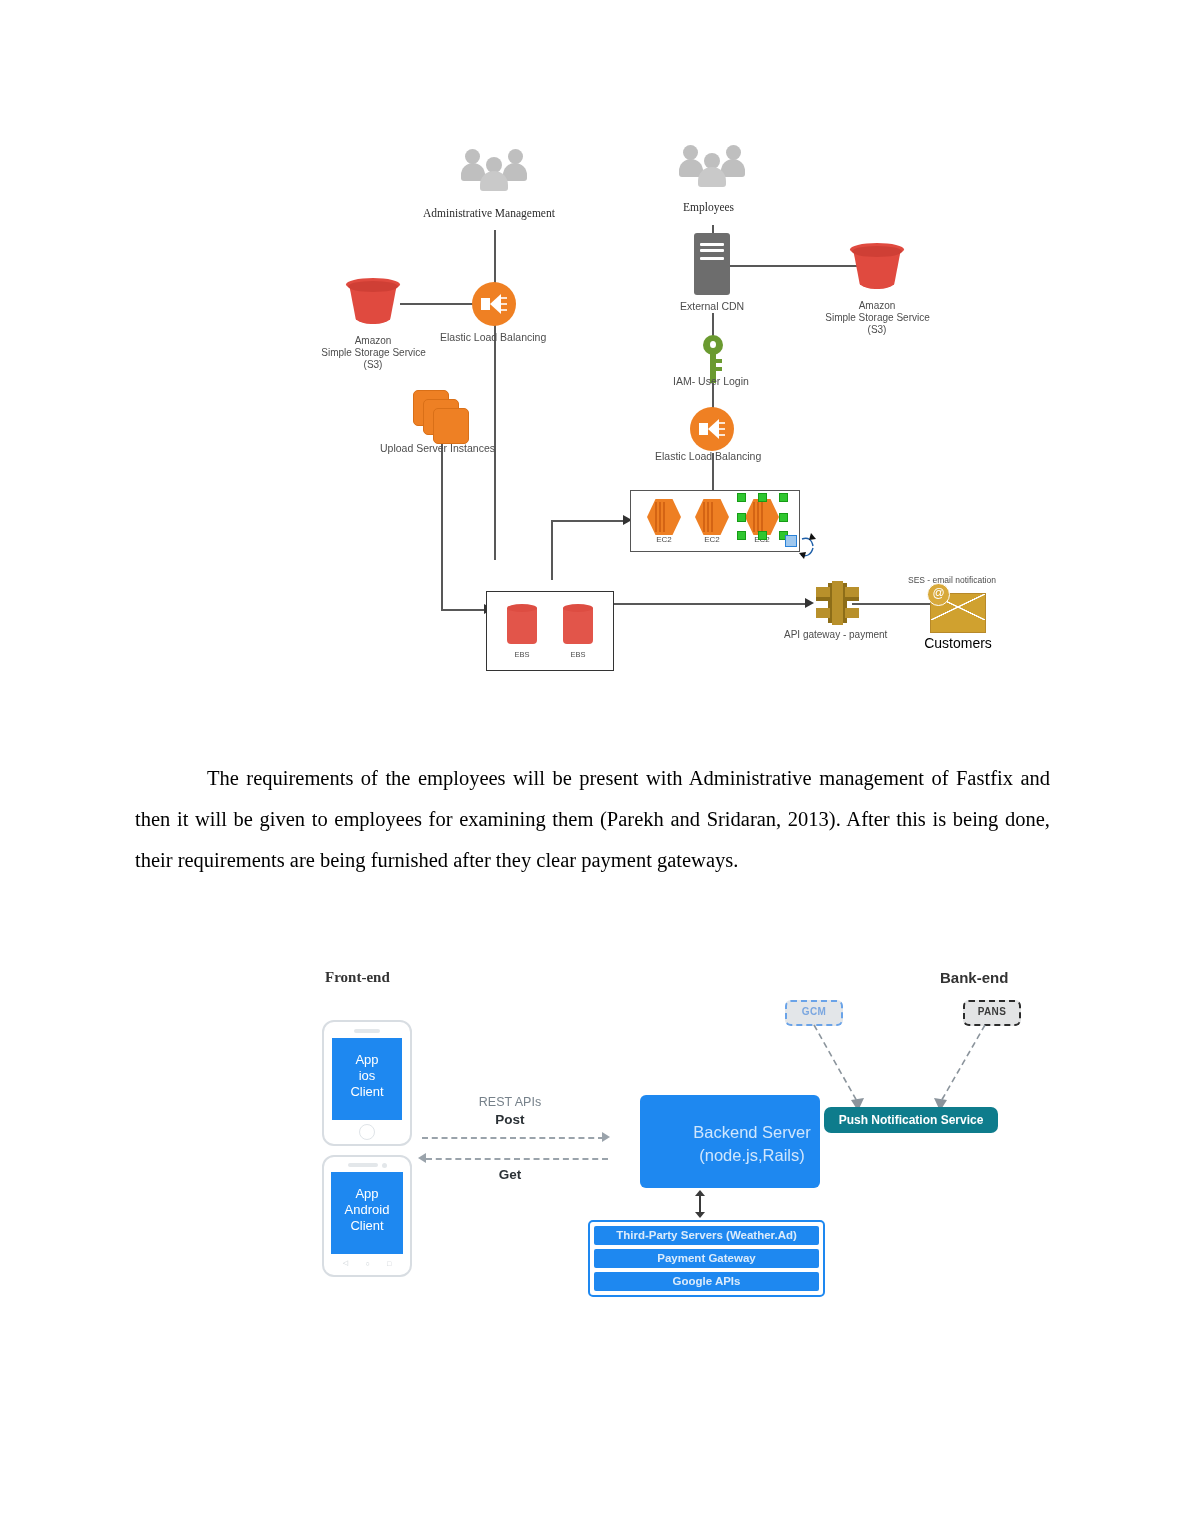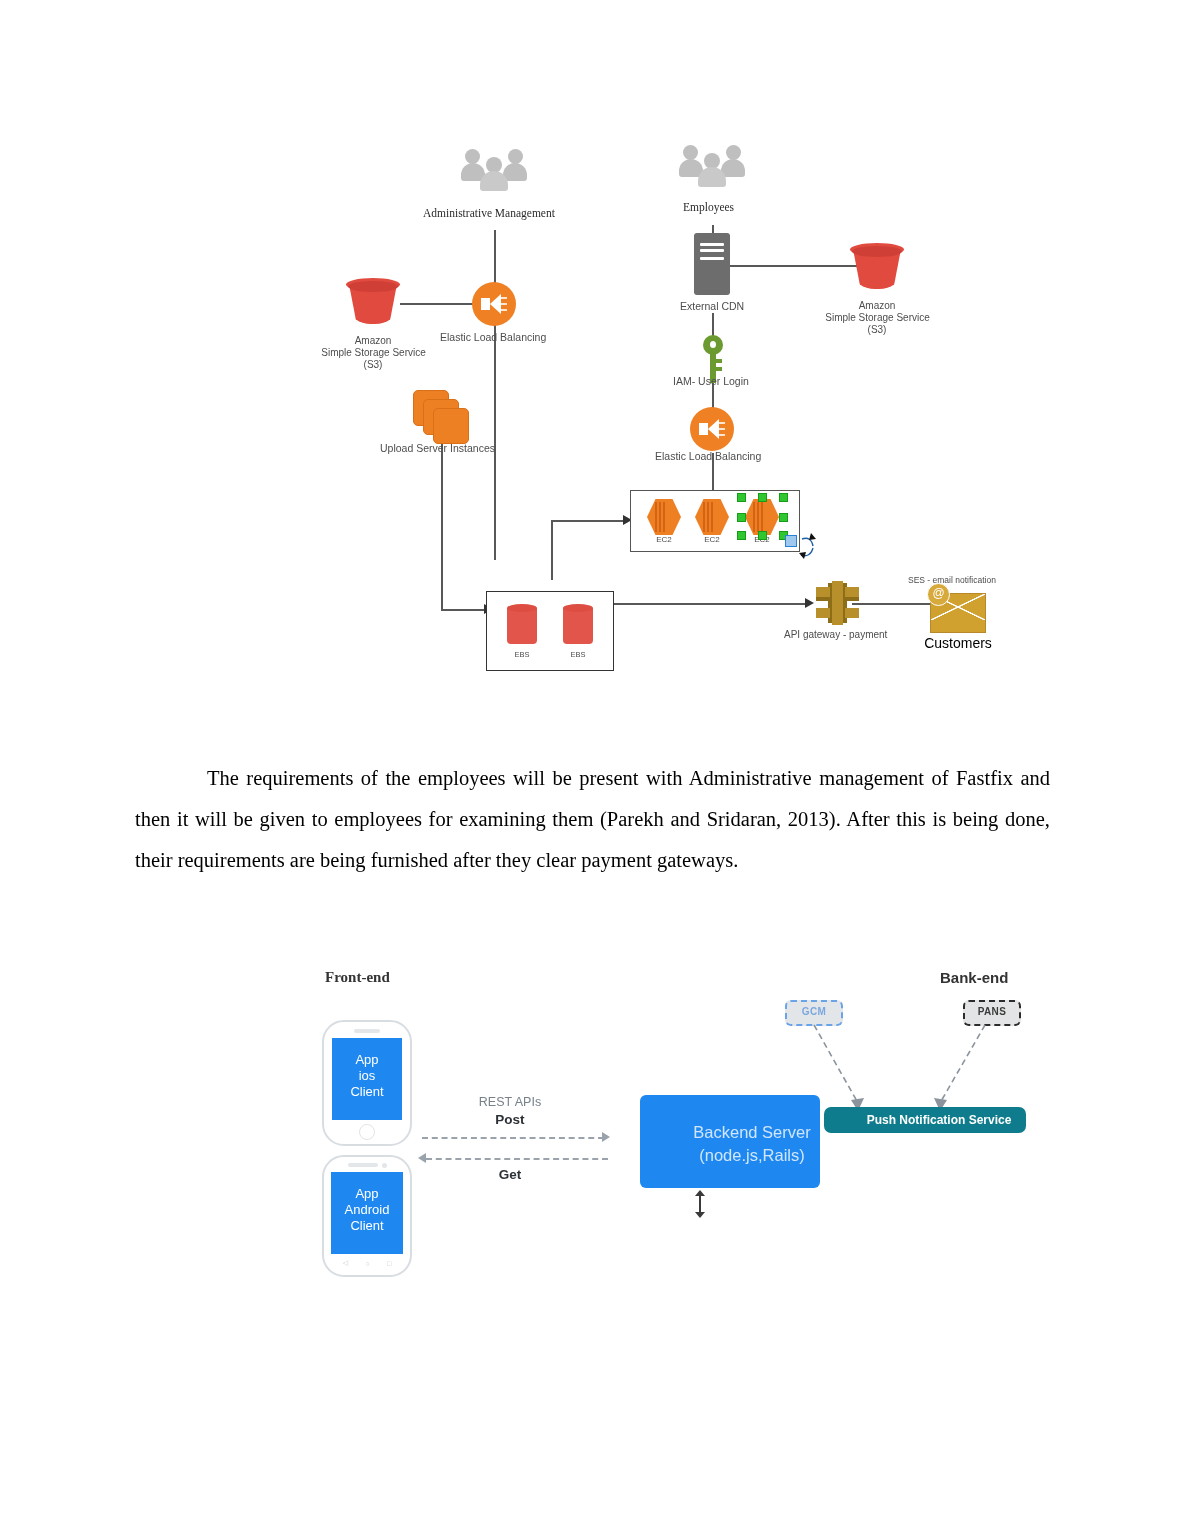--- a/index.html
+++ b/index.html
@@ -83,21 +83,21 @@
   .caption{position:absolute;width:100%;text-align:center;font-family:"Liberation Serif",serif;
       font-size:21px;color:#000;}
   .para{position:absolute;left:135px;width:915px;font-family:"Liberation Serif",serif;font-size:20.5px;
       line-height:41px;text-align:justify;text-justify:inter-word;color:#000;}
   .para .indent{display:inline-block;width:72px;}
 
   
   #fig3{position:absolute;left:300px;top:955px;width:740px;height:350px;}
   .fe-ttl{position:absolute;font-family:"Liberation Sans",sans-serif;font-weight:bold;font-size:15px;color:#333;}
 
-  .phone{position:absolute;border:2px solid #d8dde2;border-radius:22px;background:#fff;}
+  .phone{position:absolute;border:2px solid #d8dde2;border-radius:12px;background:#fff;}
   .phone .screen{position:absolute;background:#1e88f0;color:#fff;font-family:"Liberation Sans",sans-serif;
       text-align:center;}
   .phone .screen b{display:block;font-weight:normal;}
   .pspk{position:absolute;background:#e3e7ea;border-radius:3px;}
   .phome{position:absolute;border:1.5px solid #dfe4e8;border-radius:50%;}
   .navbar{position:absolute;color:#c6ccd1;font-family:"Liberation Sans",sans-serif;font-size:7px;
       display:flex;justify-content:space-around;align-items:center;}
 
   .dashline{position:absolute;height:0;border-top:2px dashed #9aa3ab;}
   .ah-r{position:absolute;width:0;height:0;border-top:5px solid transparent;border-bottom:5px solid transparent;border-left:8px solid #9aa3ab;}
@@ -373,32 +373,37 @@
     <div class="ah-l" style="left:118px;top:198px;"></div>
     <div class="restlbl b" style="left:150px;top:212px;width:120px;">Get</div>
 
     <div class="bsrv" style="left:340px;top:140px;width:180px;height:93px;padding-top:26px;box-sizing:border-box;padding-left:44px;">
       <b>Backend Server</b>
       <b>(node.js,Rails)</b>
     </div>
 
     <div class="vdbl" style="left:399px;top:240px;height:18px;"></div>
 
+    <div class="svcwrap" style="left:288px;top:265px;width:225px;">
+      <div class="svcbar">Third-Party Servers (Weather.Ad)</div>
+      <div class="svcbar">Payment Gateway</div>
+      <div class="svcbar">Google APIs</div>
+    </div>
 
     <div class="tagbox gcm" style="left:485px;top:45px;width:54px;height:22px;line-height:20px;">GCM</div>
     <div class="tagbox pans" style="left:663px;top:45px;width:54px;height:22px;line-height:20px;">PANS</div>
 
     <div class="abs" style="left:480px;top:60px;width:250px;height:115px;">
       <svg width="250" height="115" viewBox="0 0 250 115">
         <g stroke="#8b949c" stroke-width="1.6" stroke-dasharray="6,4" fill="none">
           <path d="M34 10 L78 88"></path>
           <path d="M205 10 L160 88"></path>
         </g>
         <path d="M78 96 l-7 -11 l13 -2 z" fill="#8b949c"></path>
         <path d="M160 96 l7 -11 l-13 -2 z" fill="#8b949c"></path>
       </svg>
     </div>
 
-    <div class="pns" style="left:524px;top:152px;width:174px;height:26px;line-height:26px;padding-left:28px;">Push Notification Service</div>
+    <div class="pns" style="left:524px;top:152px;width:174px;height:26px;line-height:26px;">Push Notification Service</div>
   </div>
 
 
 </div>
 
 </body></html>

